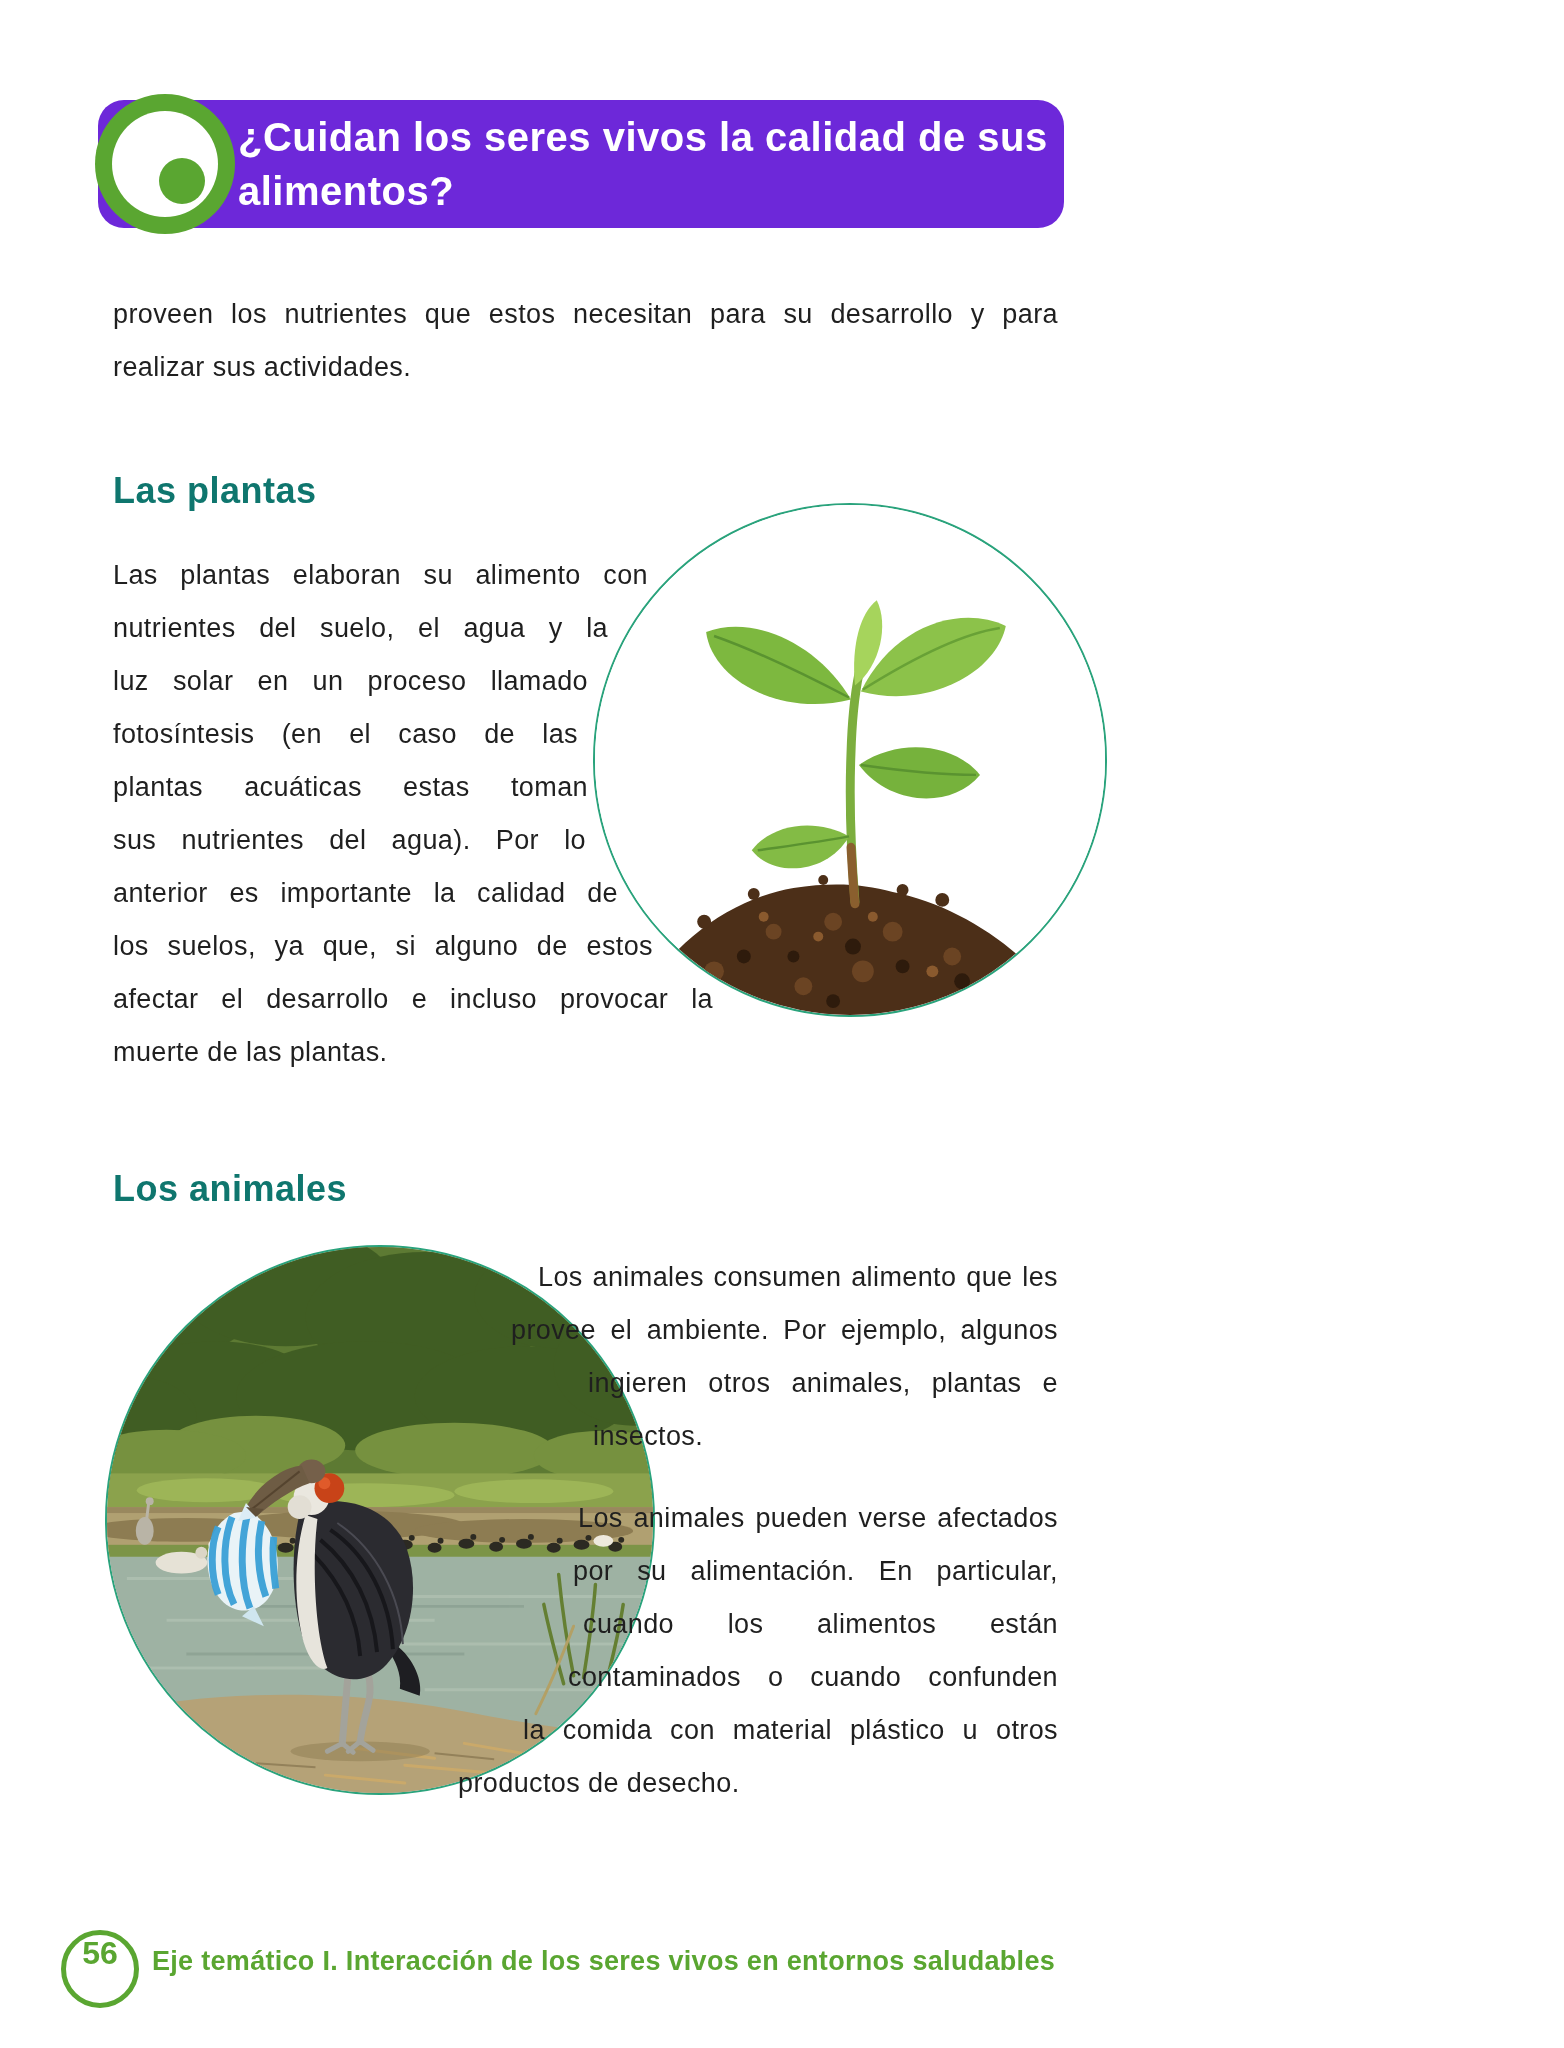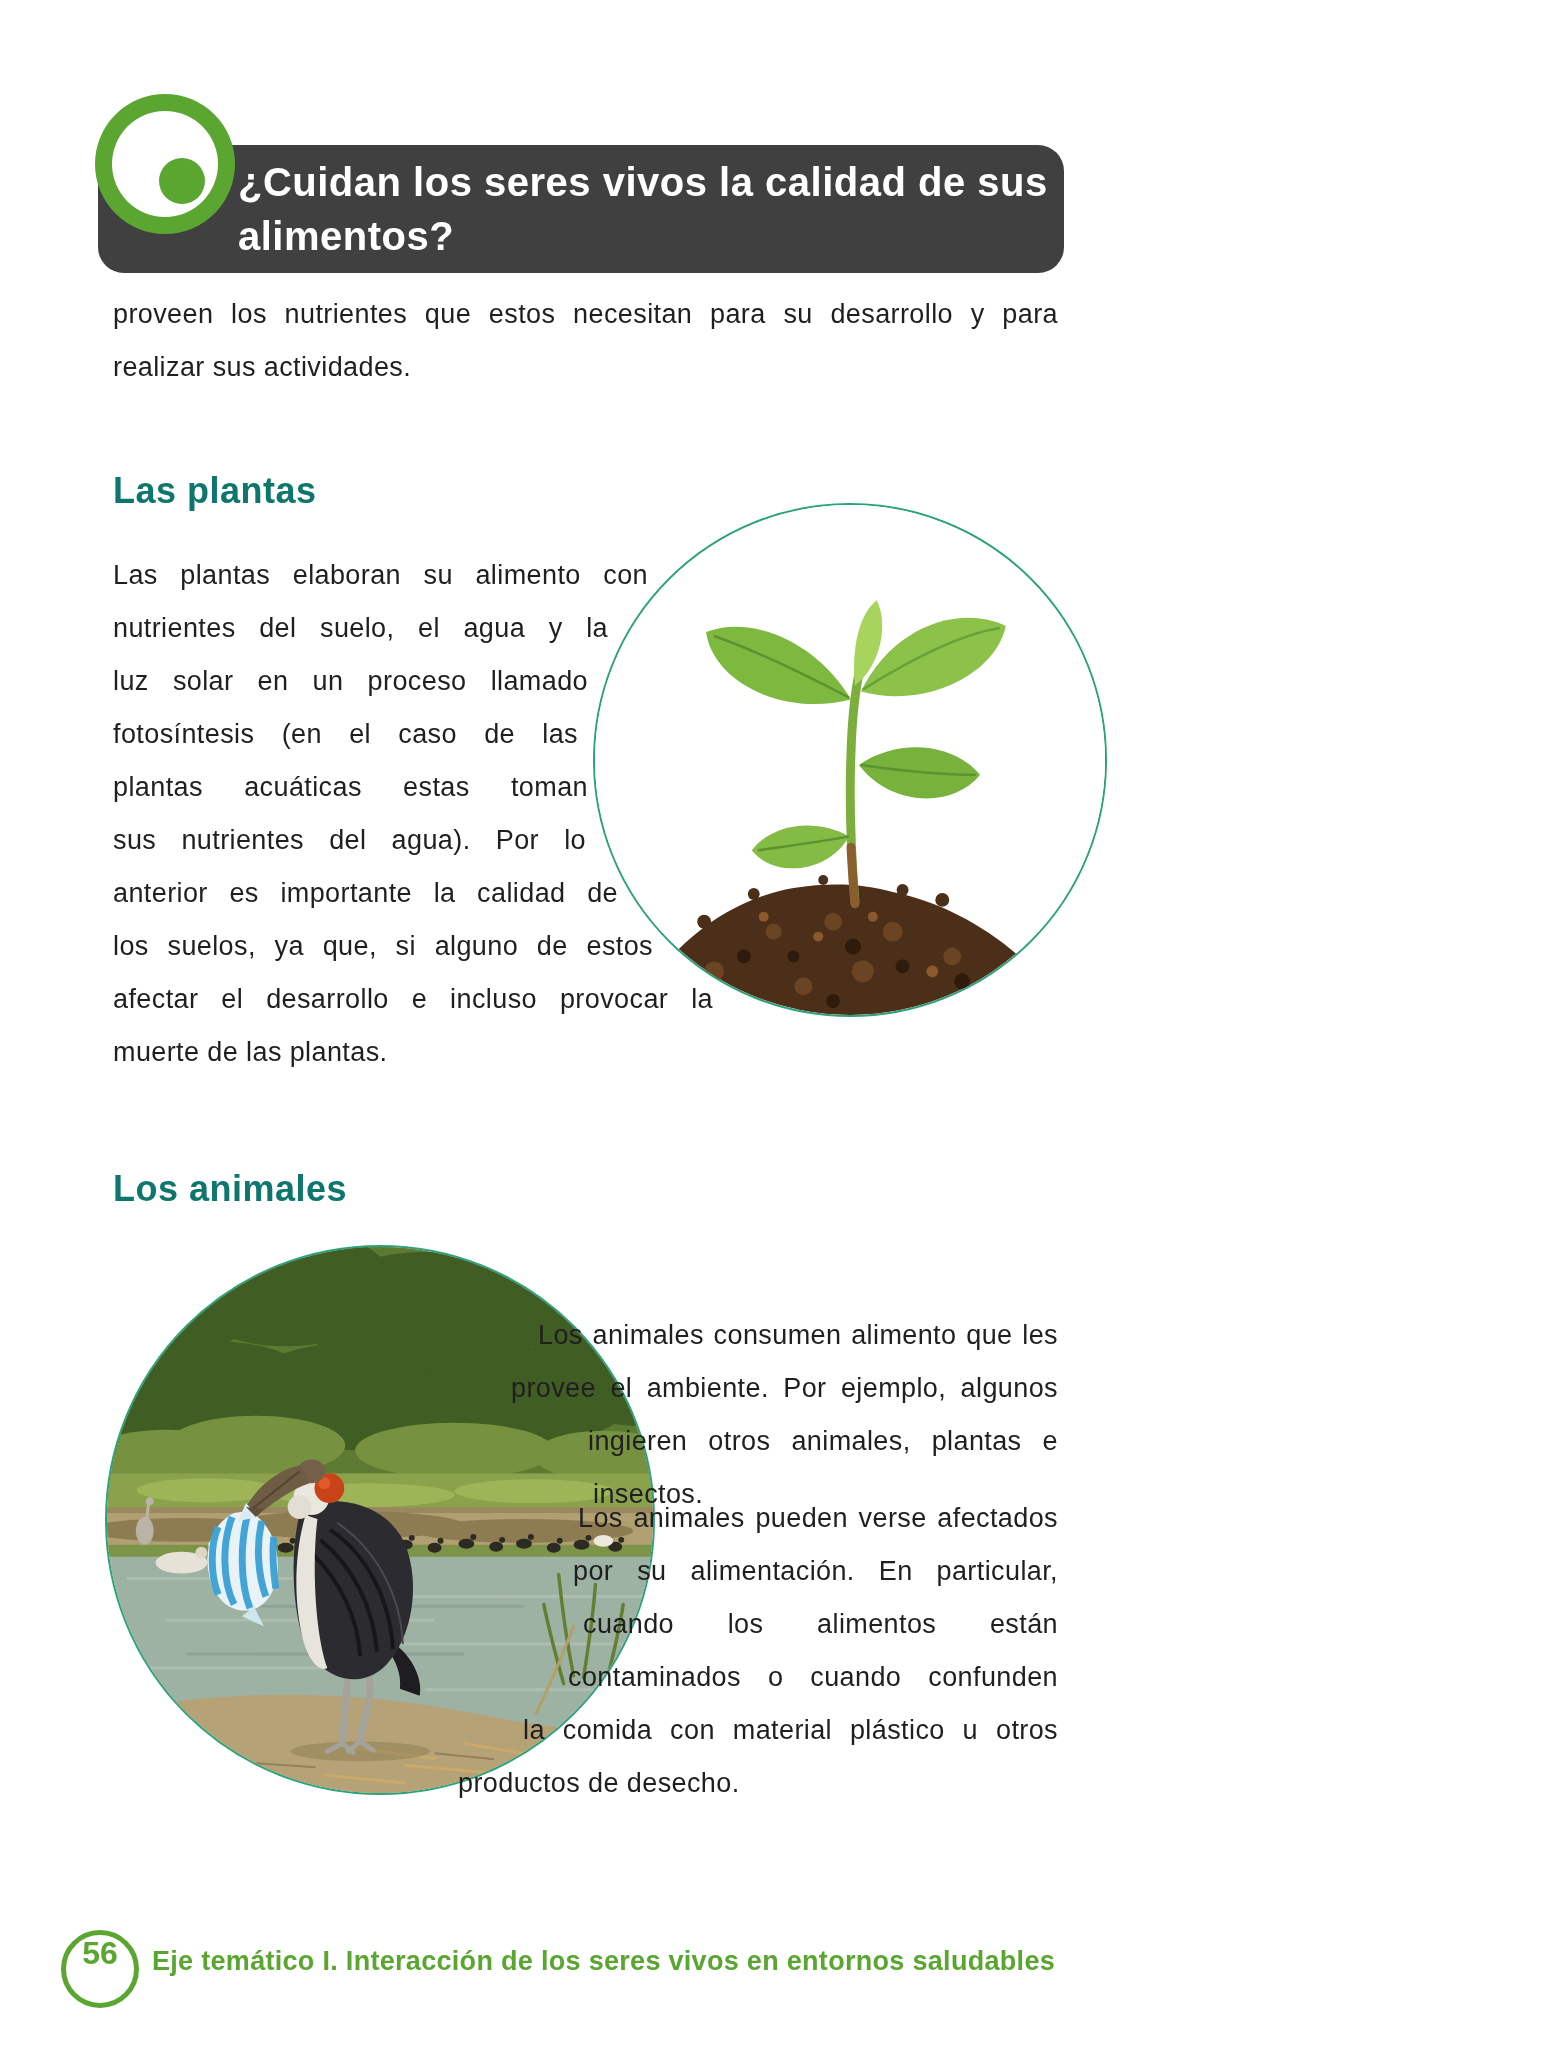--- a/index.html
+++ b/index.html
@@ -4,21 +4,21 @@
 <style>
   * { margin:0; padding:0; box-sizing:border-box; }
   html,body { background:#ffffff; }
   .page {
     position:relative; width:1564px; height:2048px; background:#ffffff;
     font-family:"Liberation Sans", sans-serif; color:#1f1f1f; overflow:hidden;
   }
   
   .banner {
     position:absolute; left:98px; top:100px; width:966px; height:128px;
-    background:#404040; border-radius:26px;margin-top:45px;
+    background:#6d28d9; border-radius:26px;
   }
   .banner-title {
     position:absolute; left:140px; top:10px; width:810px;
     color:#ffffff; font-weight:bold; font-size:40px; line-height:54px;
     letter-spacing:0.5px;
   }
   .badge {
     position:absolute; left:95px; top:94px; width:140px; height:140px;
     background:#5AA631; border-radius:50%;
   }
@@ -35,21 +35,21 @@
   .jline { text-align:justify; text-align-last:justify; }
   .block { position:absolute; left:113px; width:945px; }
   .intro   { top:288px; }
   .heading {
     position:absolute; left:113px; color:#0f766e; font-weight:bold;
     font-size:36px; letter-spacing:0.5px;
   }
   .plants-heading  { top:470px; }
   .animals-heading { top:1168px; }
   .plants-para  { top:549px; }
-  .animals-p1 { top:1309px; }
+  .animals-p1 { top:1251px; }
   .animals-p2 { top:1492px; }
   
   .plants-para  .l0 { margin-right:410px; }
   .plants-para  .l1 { margin-right:450px; }
   .plants-para  .l2 { margin-right:470px; }
   .plants-para  .l3 { margin-right:480px; }
   .plants-para  .l4 { margin-right:470px; }
   .plants-para  .l5 { margin-right:472px; }
   .plants-para  .l6 { margin-right:440px; }
   .plants-para  .l7 { margin-right:405px; }

